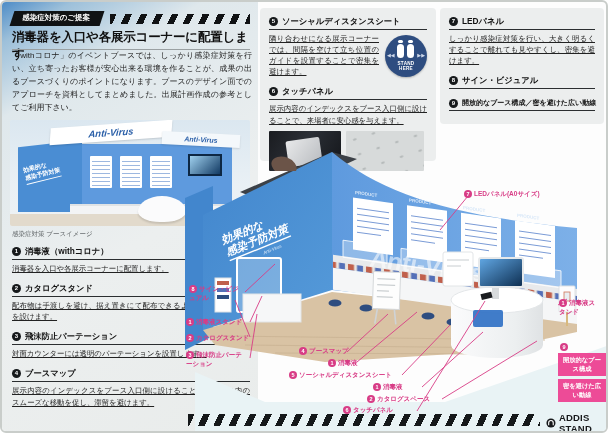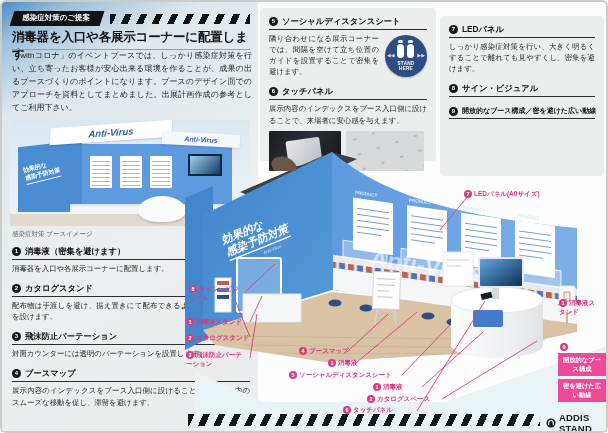--- a/index.html
+++ b/index.html
@@ -46,27 +46,27 @@
   .mini .round { position:absolute; left:128px; top:76px; width:48px; height:26px; background:#fbfbfc;
     border-radius:50% 50% 46% 46% / 60% 60% 40% 40%; box-shadow:0 2px 2px rgba(0,0,0,.12); }
   .mini-cap { position:absolute; left:10px; top:228px; font-size:6.5px; color:#5a5f61; }
 
   
   .sec { margin-bottom:9px; }
   .sec-h { display:flex; align-items:center; gap:4px; border-bottom:1px solid #2b2e30; padding-bottom:2px; margin-bottom:3px; }
   .num { flex:0 0 auto; width:9px; height:9px; border-radius:50%; background:#16191b; color:#fff;
     font-size:6px; font-weight:bold; text-align:center; line-height:9px; }
   .sec-t { font-size:8.3px; font-weight:bold; color:#111; white-space:nowrap; }
-  .sec-b { font-size:7.4px; line-height:1.5; color:#222; text-align:justify; }
+  .sec-b { font-size:7.4px; line-height:1.5; color:#222; text-align:justify;text-decoration:underline; }
   .left-secs { position:absolute; left:10px; top:244px; width:238px; }
 
   
   .card { position:absolute; background:#eceeee; border-radius:4px; padding:8px 9px; }
   .card-mid { left:258px; top:6px; width:176px; height:153px; }
-  .card-right { left:438px; top:14px; width:164px; height:160px; }
+  .card-right { left:438px; top:6px; width:164px; height:116px; }
   .row-flex { display:flex; gap:6px; }
   .stand-circle { flex:0 0 auto; width:42px; height:42px; border-radius:50%; background:#2e4d80;
     position:relative; margin-top:2px; box-shadow:0 1px 2px rgba(0,0,0,.25); }
   .foot { position:absolute; top:9px; width:7px; height:14px; background:#fff; border-radius:4px; }
   .foot.l { left:12px; } .foot.r { left:22px; }
   .foot::after { content:""; position:absolute; top:-4px; left:1px; width:5px; height:3px; background:#fff; border-radius:2px; }
   .stand-txt { position:absolute; left:0; right:0; bottom:5px; text-align:center; color:#fff;
     font-size:4.6px; font-weight:bold; line-height:1.25; letter-spacing:.3px; }
   .arrowL,.arrowR { position:absolute; top:17px; color:#cfd9ea; font-size:5px; font-weight:bold; }
   .arrowL { left:2px; } .arrowR { right:2px; }
@@ -134,21 +134,21 @@
       <div class="counter"></div>
       <div class="floor"></div>
       <div class="round"></div>
     </div>
     <div class="mini-cap">感染症対策 ブースイメージ</div>
 
     <div class="left-secs">
       <div class="sec">
         <div class="sec-h">
             <span class="num">1</span>
-          <span class="sec-t">消毒液（密集を避けます）</span>
+          <span class="sec-t">消毒液（withコロナ）</span>
           </div>
         <div class="sec-b">消毒器を入口や各展示コーナーに配置します。</div>
       </div>
       <div class="sec">
         <div class="sec-h">
             <span class="num">2</span>
           <span class="sec-t">カタログスタンド</span>
           </div>
         <div class="sec-b">配布物は手渡しを避け、据え置きにて配布できるよう各所にスペースを設けます。</div>
       </div>

